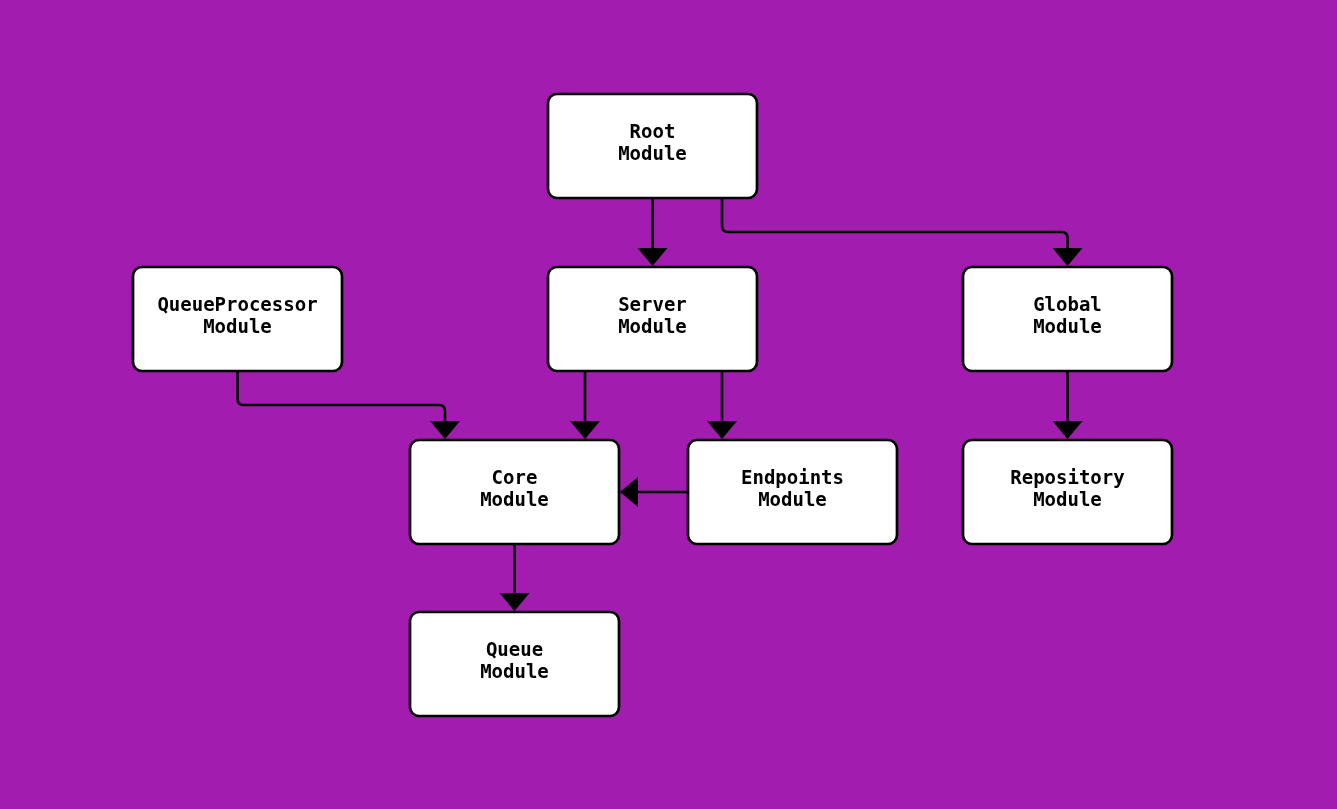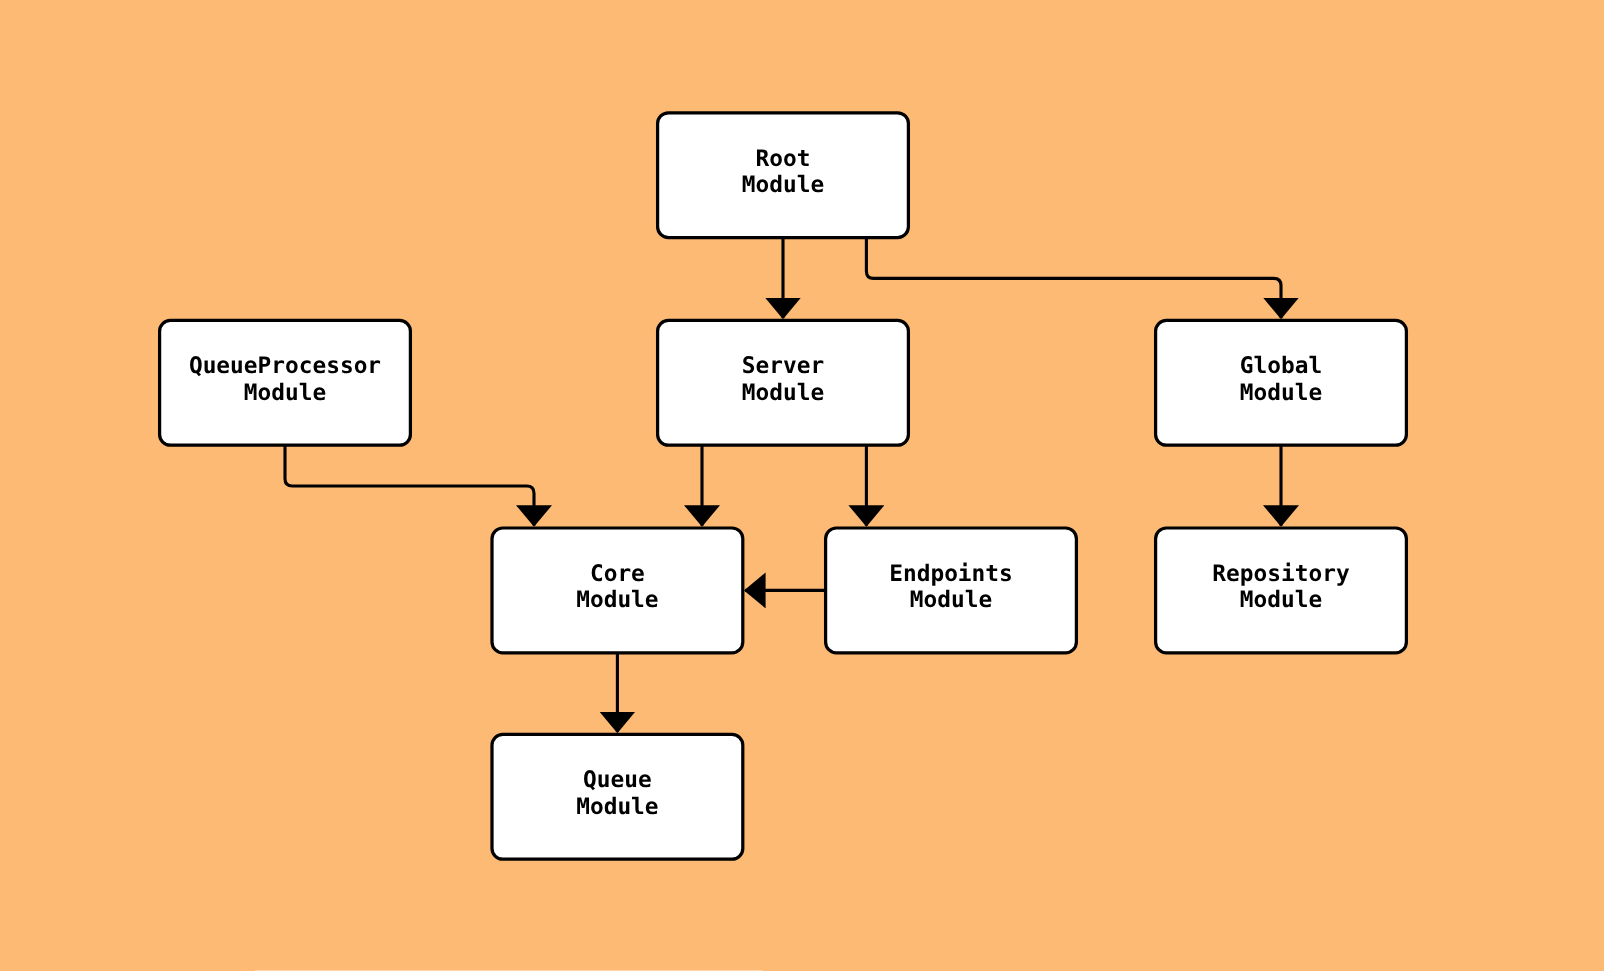--- a/index.html
+++ b/index.html
@@ -1,16 +1,16 @@
 <!DOCTYPE html>
 <html><head>
 <meta charset="utf-8">
 <style>
   html, body { margin: 0; padding: 0; background: #ffffff; }
-  .stage { width: 1337px; height: 809px; position: relative; background: #fdba74; overflow: hidden; }
+  .stage { width: 1337px; height: 809px; position: relative; background: #a21caf; overflow: hidden; }
   svg { display: block; }
   .node-rect { stroke-linejoin: round; }
   .node-label {
     font-family: "DejaVu Sans Mono", "Liberation Mono", monospace;
     font-weight: bold;
     font-size: 19px;
     text-anchor: middle;
   }
   .edge-path { fill: none; stroke-linecap: butt; }
 </style>

